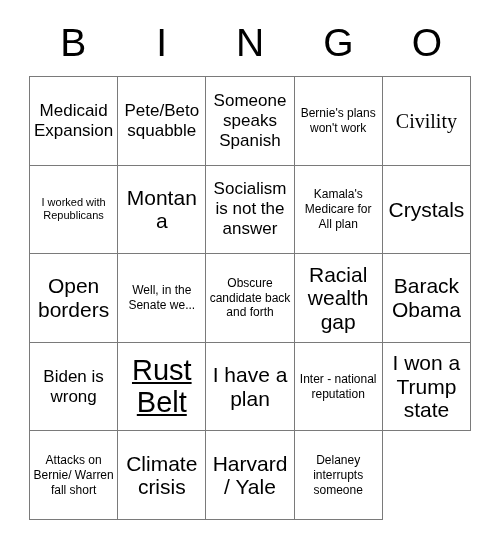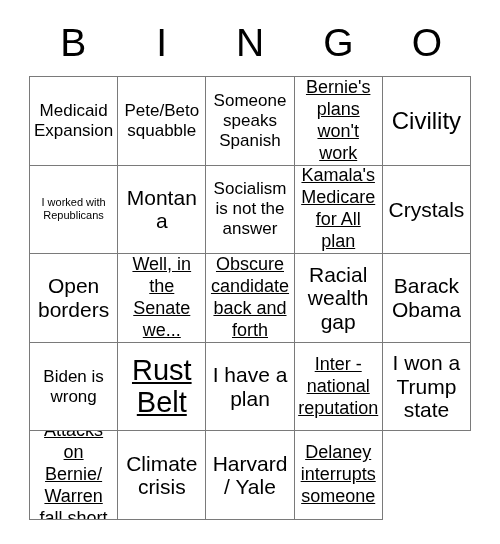--- a/index.html
+++ b/index.html
@@ -73,24 +73,24 @@
     width: 100%;
     line-height: 1.12;
     word-wrap: break-word;
     overflow-wrap: break-word;
     hyphens: none;
     color: #000000;
   }
   
   .fs-xxl .celltext { font-size: 32px; line-height: 1.05; }
   .fs-xl  .celltext { font-size: 29px; line-height: 1.08; text-decoration: underline; }
-  .fs-lg  .celltext { font-size: 24px; line-height: 1.10; }
+  .fs-lg  .celltext { font-size: 20px; line-height: 1.10; font-family: Liberation Serif, serif; }
   .fs-md  .celltext { font-size: 21px; line-height: 1.12; }
   .fs-sm  .celltext { font-size: 17px; line-height: 1.18; }
-  .fs-xs  .celltext { font-size: 18px; line-height: 1.22; text-decoration: underline; }
+  .fs-xs  .celltext { font-size: 12px; line-height: 1.22; }
   .fs-xxs .celltext { font-size: 11px; line-height: 1.22; }
 </style>
 </head>
 <body>
 
 <div id="card-root">
 
   <div class="bingo-header">
     <div class="hcell">B</div>
     <div class="hcell">I</div>

